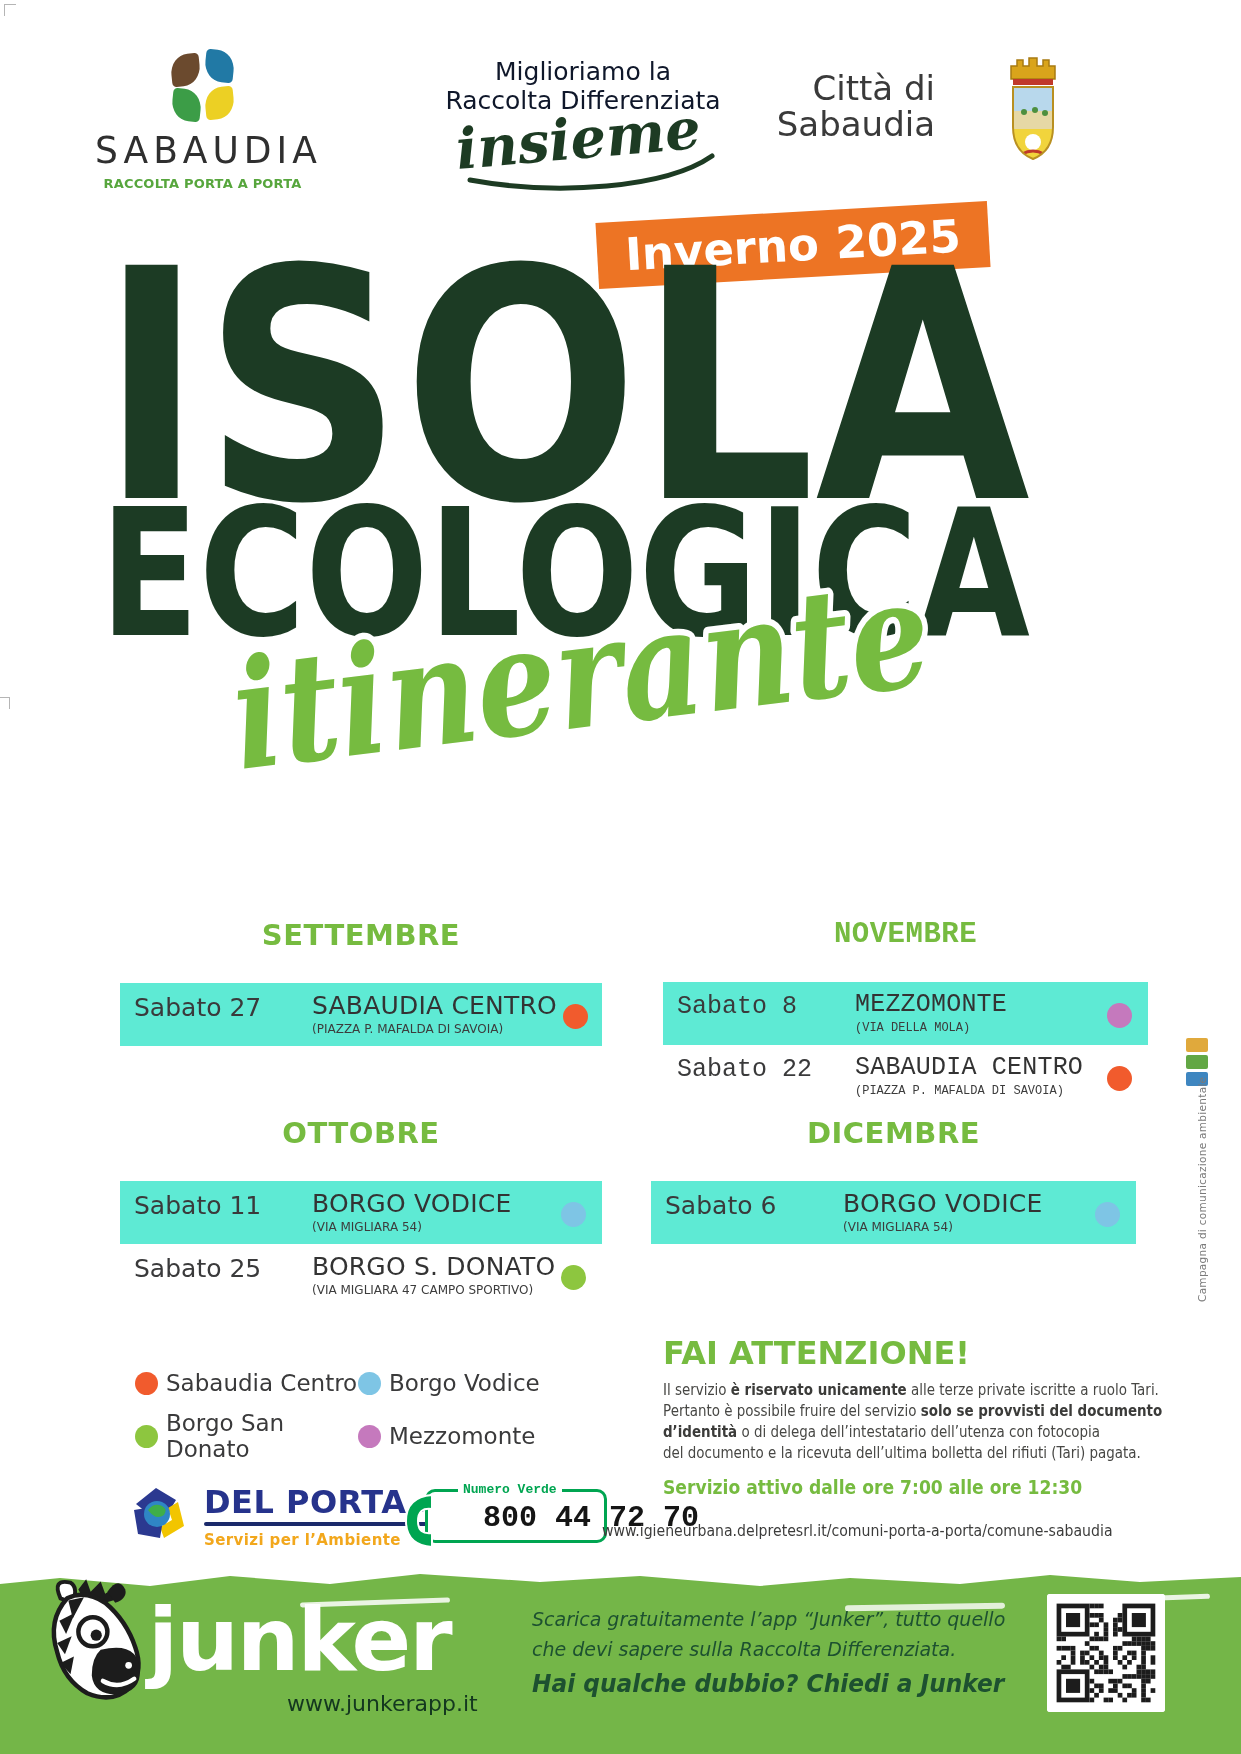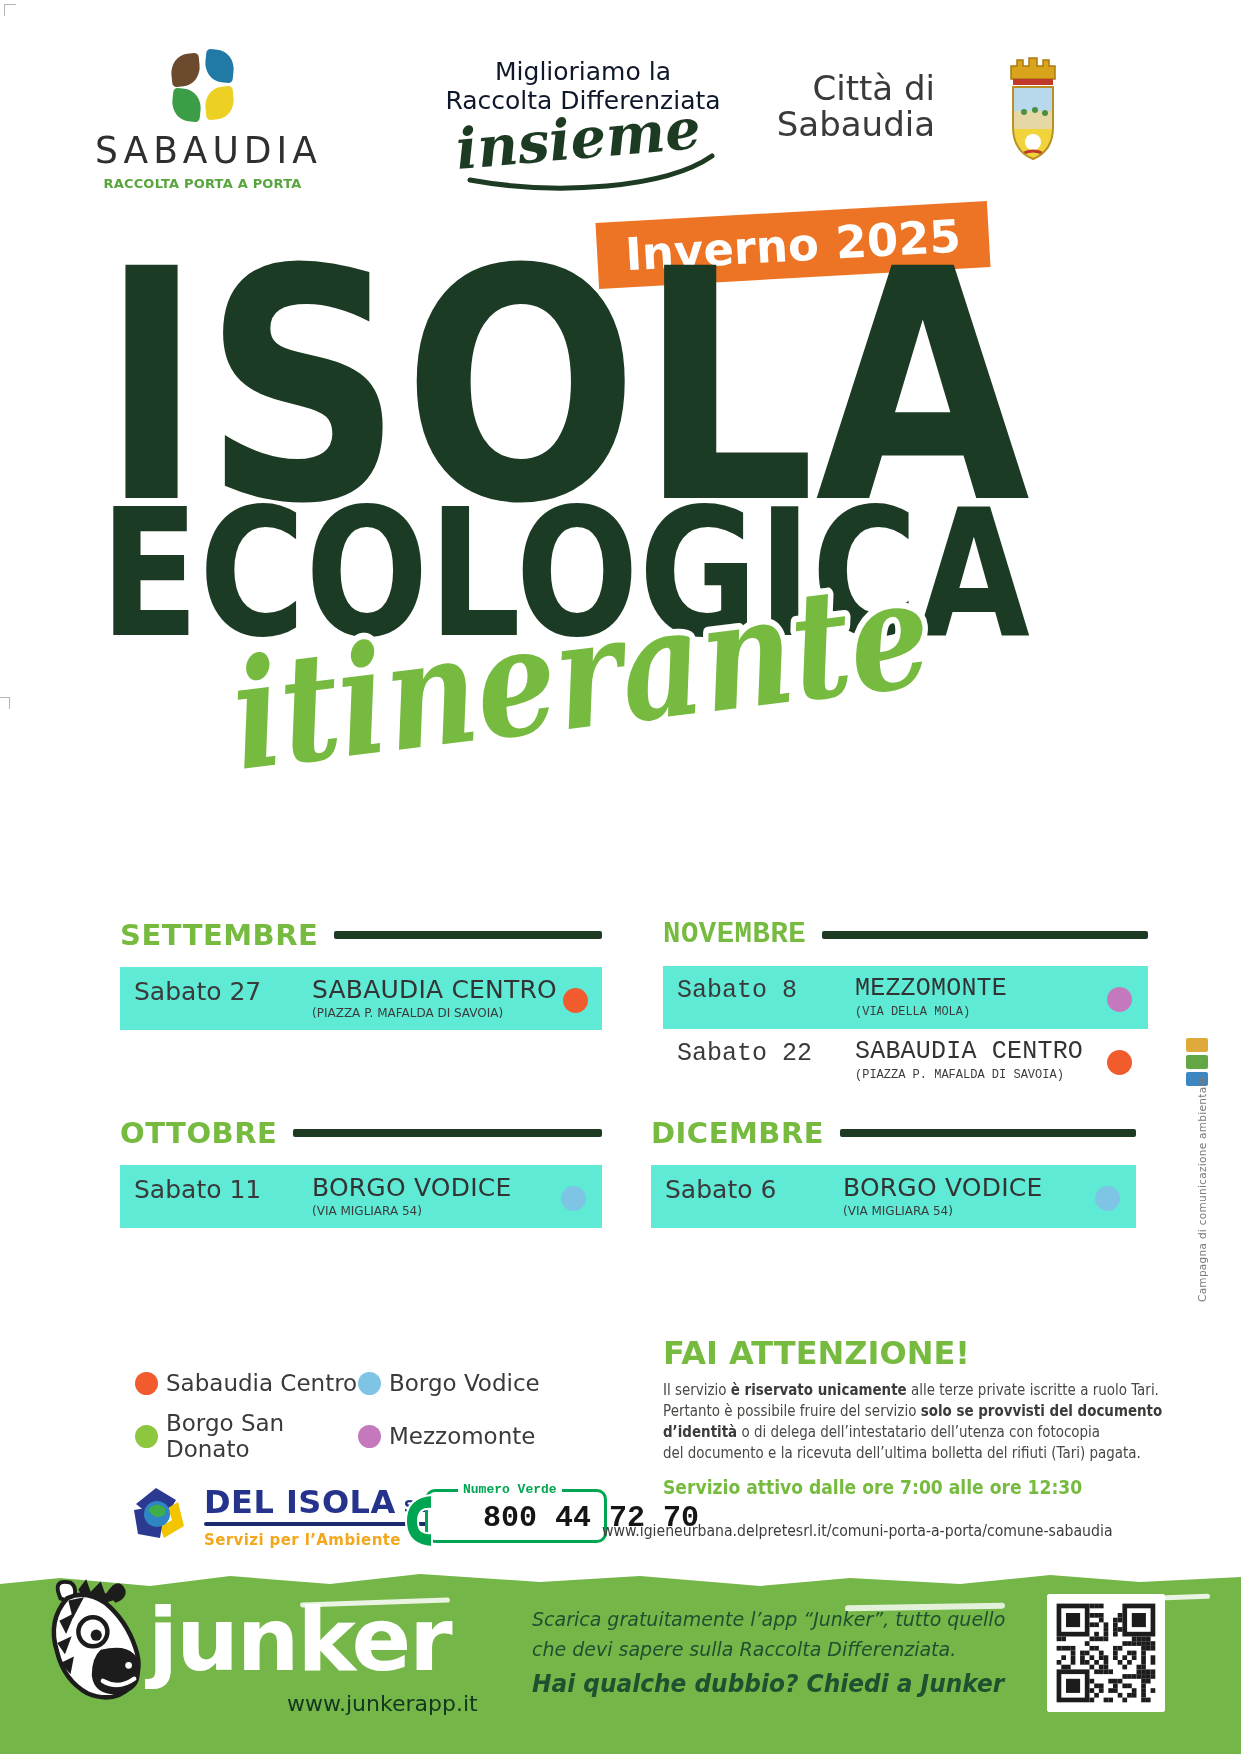--- a/index.html
+++ b/index.html
@@ -37,21 +37,21 @@
   .t-isola{left:100px;top:253px;}
   .t-ecologica{left:100px;top:499px;}
   .t-script{left:193px;top:558px;}
 
   
   .month{position:absolute;}
   .m-settembre{left:120px;top:918px;width:482px;}
   .m-novembre{left:663px;top:918px;width:485px;font-family:Liberation Mono, monospace;}
   .m-ottobre{left:120px;top:1116px;width:482px;}
   .m-dicembre{left:651px;top:1116px;width:485px;}
-  .mhead{display:flex;align-items:center;gap:16px;}
+  .mhead{display:flex;align-items:center;gap:16px;flex-direction:column;}
   .mtitle{font-size:29px;font-weight:800;color:#76bb40;letter-spacing:0.5px;white-space:nowrap;}
   .mline{flex:1;height:8px;background:#1d3b23;border-radius:2px;}
   .mrows{margin-top:15px;}
   .srow{display:flex;align-items:flex-start;min-height:63px;padding:9px 16px 6px 14px;box-sizing:border-box;}
   .srow.g{background:#5eead4;}
   .day{width:178px;flex:none;font-size:25px;color:#3a3a3b;line-height:1.1;padding-top:2px;}
   .place{flex:1;}
   .pname{font-size:25px;color:#333;line-height:1.1;letter-spacing:0.2px;white-space:nowrap;}
   .psub{font-size:12px;color:#3c3c3c;margin-top:2px;white-space:nowrap;}
   .dot{width:25px;height:25px;border-radius:50%;flex:none;align-self:center;margin-left:6px;}
@@ -228,20 +228,28 @@
     </div>
     <div class="mrows">
       <div class="srow g">
         <span class="day">Sabato 11</span>
         <span class="place">
           <div class="pname">BORGO VODICE</div>
           <div class="psub">(VIA MIGLIARA 54)</div>
         </span>
         <span class="dot" style="background: rgb(126, 197, 229);"></span>
       </div>
+      <div class="srow">
+        <span class="day">Sabato 25</span>
+        <span class="place">
+          <div class="pname">BORGO S. DONATO</div>
+          <div class="psub">(VIA MIGLIARA 47 CAMPO SPORTIVO)</div>
+        </span>
+        <span class="dot" style="background: rgb(141, 198, 63);"></span>
+      </div>
     </div>
   </div>
 
   <div class="month m-dicembre">
     <div class="mhead">
       <span class="mtitle">DICEMBRE</span>
       <span class="mline"></span>
     </div>
     <div class="mrows">
       <div class="srow g">
@@ -288,21 +296,21 @@
   <div class="abs delprete">
     <svg width="66" height="66" viewBox="0 0 66 66">
       <path d="M10,24 L30,8 L50,20 L44,30 L30,22 L20,32 Z" fill="#2b3990"></path>
       <path d="M52,22 L58,46 L38,58 L34,47 L46,40 L42,28 Z" fill="#f2c500"></path>
       <path d="M34,58 L12,54 L8,30 L20,28 L24,42 L36,46 Z" fill="#2b3990"></path>
       <circle cx="31" cy="34" r="13" fill="#2f86c5"></circle>
       <path d="M22,30 q6,-8 14,-4 q6,3 2,9 q-8,6 -16,-5" fill="#3fae49"></path>
     </svg>
     <div class="dp-text">
       <div class="dp-row">
-        <span class="dp-name">DEL ISOLA</span>
+        <span class="dp-name">DEL PORTA</span>
         <span class="dp-suffix">S.r.l.</span>
       </div>
       <div class="dp-line"></div>
       <div class="dp-tag">Servizi per l’Ambiente</div>
     </div>
   </div>
 
   <div class="abs nverde">
     <svg class="nv-phone" width="44" height="58" viewBox="0 0 44 58">
       <path d="M34,3 Q8,5 8,29 Q8,53 34,55 L34,41 Q20,43 20,29 Q20,15 34,17 Z" fill="#00a551" stroke="#fff" stroke-width="2" stroke-linejoin="round"></path>

